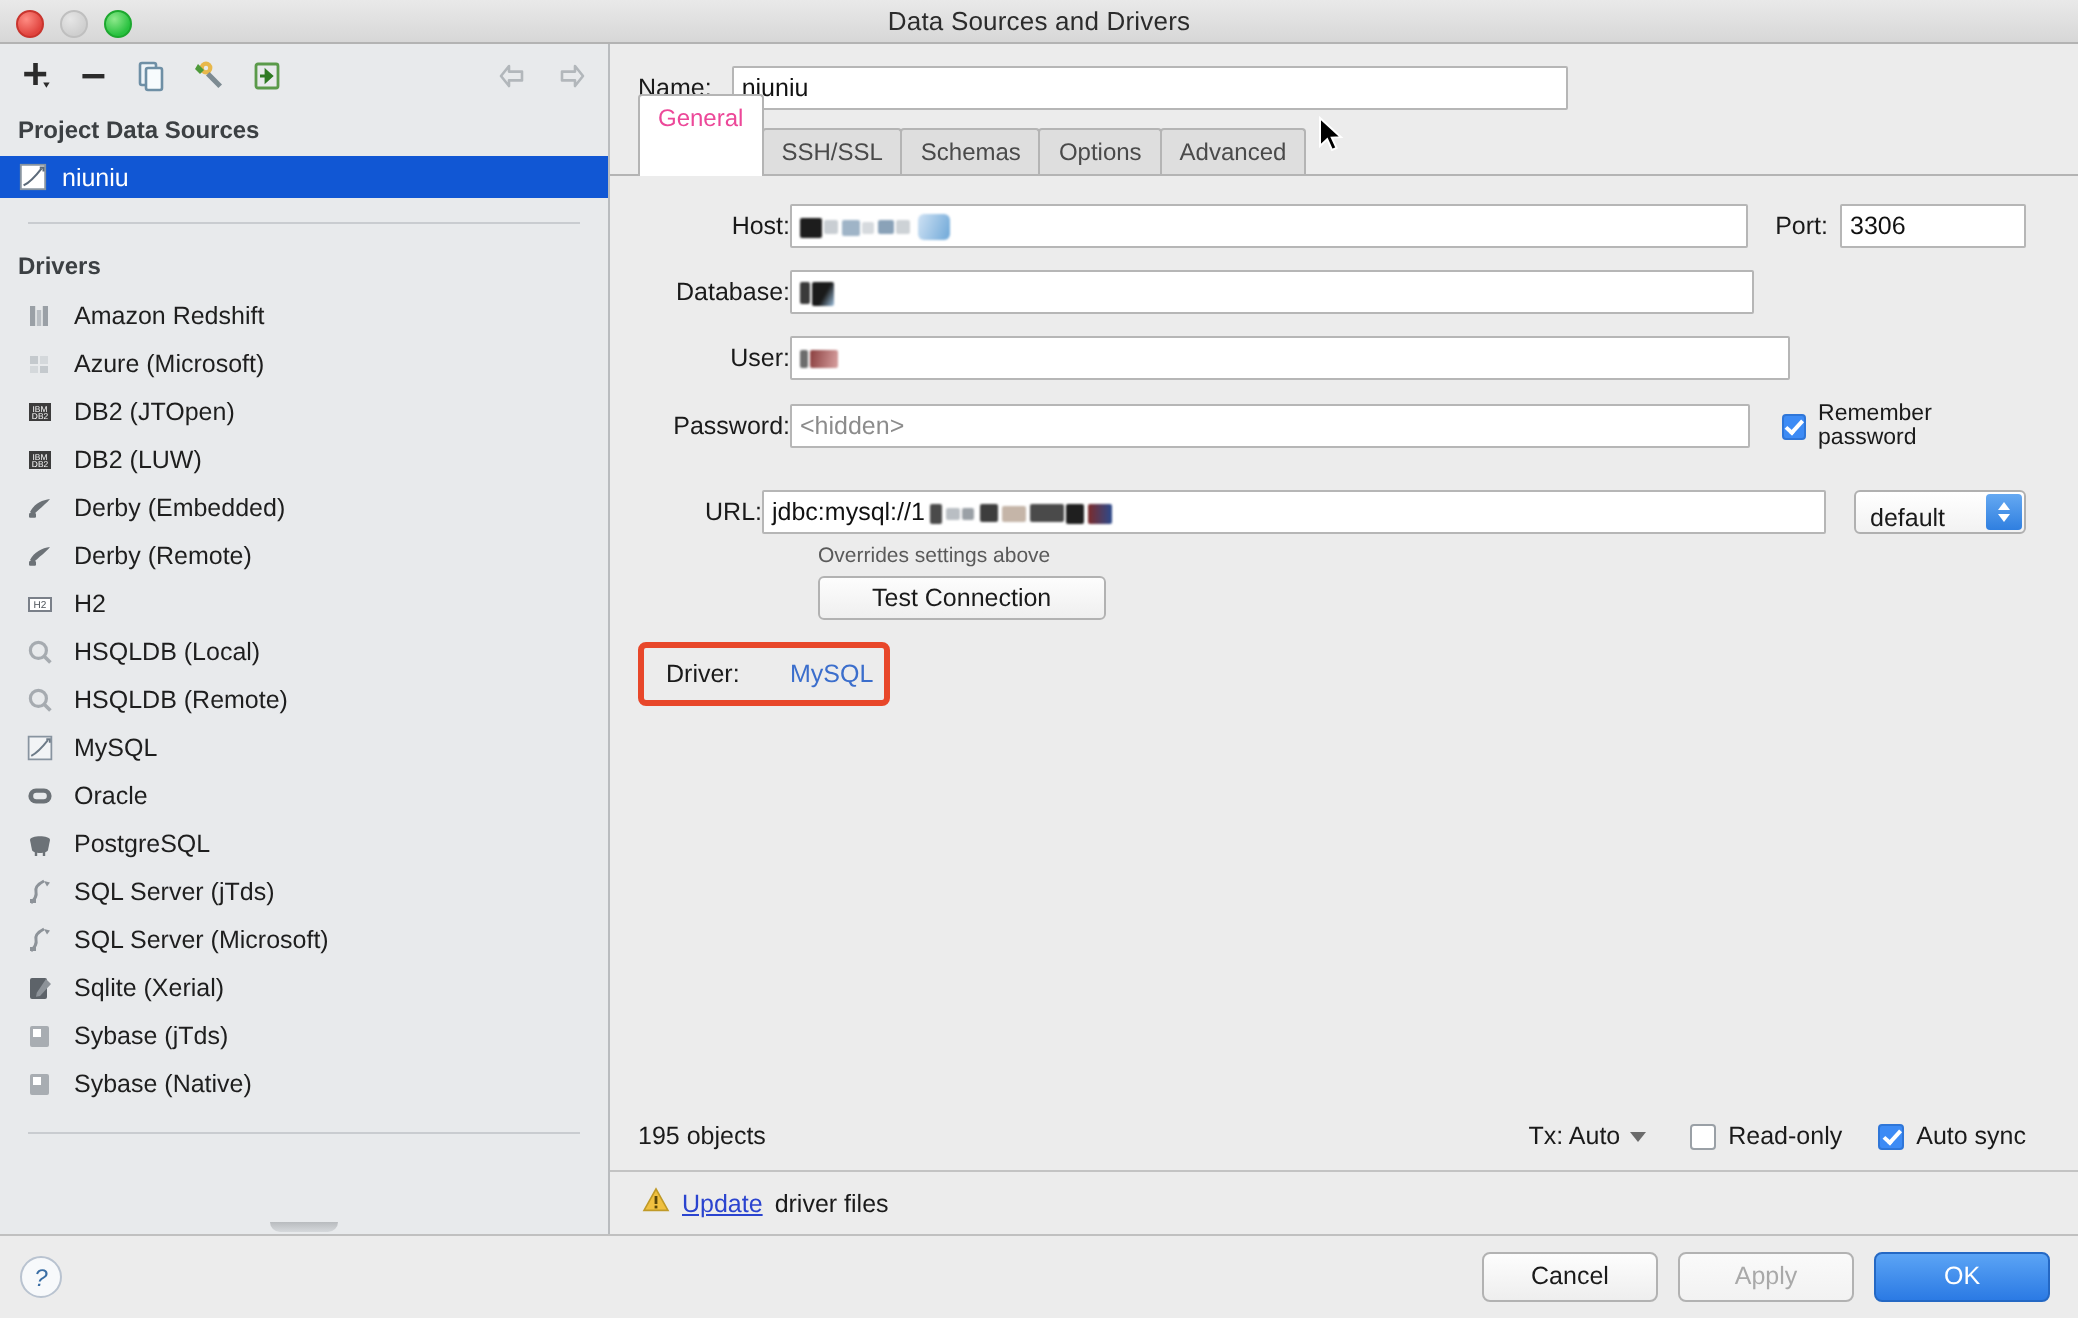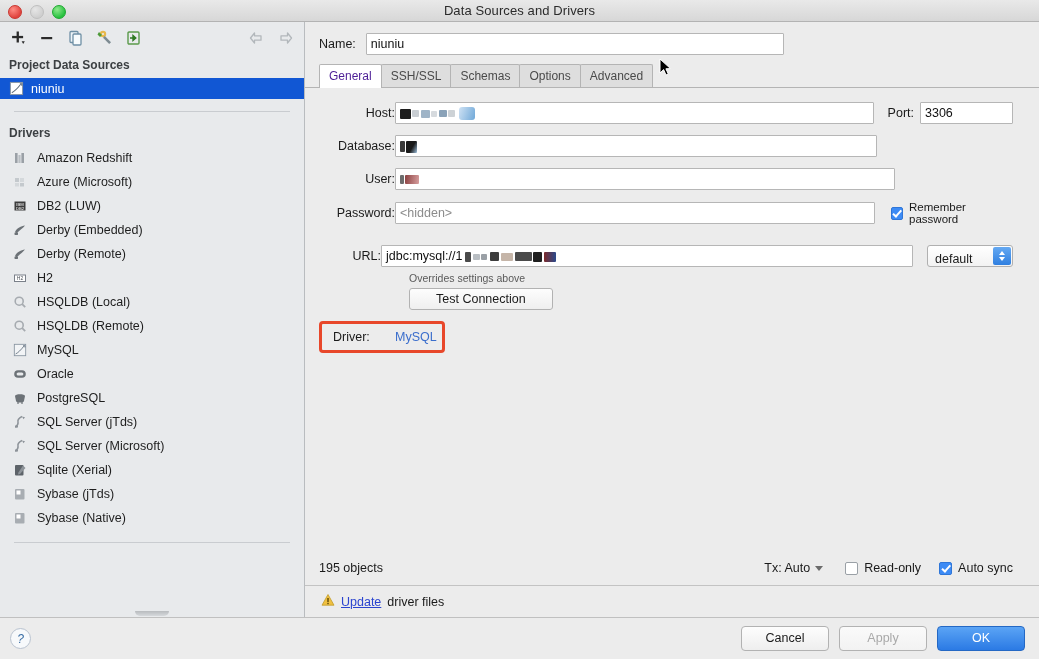--- a/index.html
+++ b/index.html
@@ -127,23 +127,23 @@
   .tab {
     font-size: 12px; color: #4a4a4a;
     padding: 4px 9px 4px 9px;
     background: #dedede;
     border: 1px solid #b4b4b4; border-bottom: none;
     margin-right: -1px;
     border-radius: 2px 2px 0 0;
     line-height: 14px;
   }
   .tab.active {
-    background: #ffffff; color: #4c1d95;
+    background: #ffffff; color: #ec4899;
     position: relative; z-index: 2;
-    margin-bottom: -1px; padding-bottom: 5px;
+    margin-bottom: -1px; padding-bottom: 22px;
   }
 
   
   .form {
     flex: 1;
     padding: 14px 26px 0 14px;
     display: flex; flex-direction: column;
     min-height: 0;
   }
   .frow { display: flex; align-items: center; margin-bottom: 11px; }
@@ -379,20 +379,30 @@
             <svg width="14" height="14" viewBox="0 0 14 14">
               <rect x="2" y="3" width="4" height="4" fill="#c4c9cd"></rect>
               <rect x="7" y="3" width="4" height="4" fill="#d4d8db"></rect>
               <rect x="2" y="8" width="4" height="3.5" fill="#d4d8db"></rect>
               <rect x="7" y="8" width="4" height="3.5" fill="#c4c9cd"></rect>
             </svg>
           </span>
           <span class="drv-label">Azure (Microsoft)</span>
         </div>
 
+        <div class="drv-row">
+          <span class="drv-ico">
+            <svg width="14" height="14" viewBox="0 0 14 14">
+              <rect x="1.5" y="2.5" width="11" height="9" fill="#3c3c3c"></rect>
+              <text x="7" y="7" font-size="4.2" fill="#ffffff" text-anchor="middle" font-family="Liberation Sans">IBM</text>
+              <text x="7" y="10.7" font-size="4.2" fill="#ffffff" text-anchor="middle" font-family="Liberation Sans">DB2</text>
+            </svg>
+          </span>
+          <span class="drv-label">DB2 (JTOpen)</span>
+        </div>
 
         <div class="drv-row">
           <span class="drv-ico">
             <svg width="14" height="14" viewBox="0 0 14 14">
               <rect x="1.5" y="2.5" width="11" height="9" fill="#3c3c3c"></rect>
               <text x="7" y="7" font-size="4.2" fill="#ffffff" text-anchor="middle" font-family="Liberation Sans">IBM</text>
               <text x="7" y="10.7" font-size="4.2" fill="#ffffff" text-anchor="middle" font-family="Liberation Sans">DB2</text>
             </svg>
           </span>
           <span class="drv-label">DB2 (LUW)</span>

